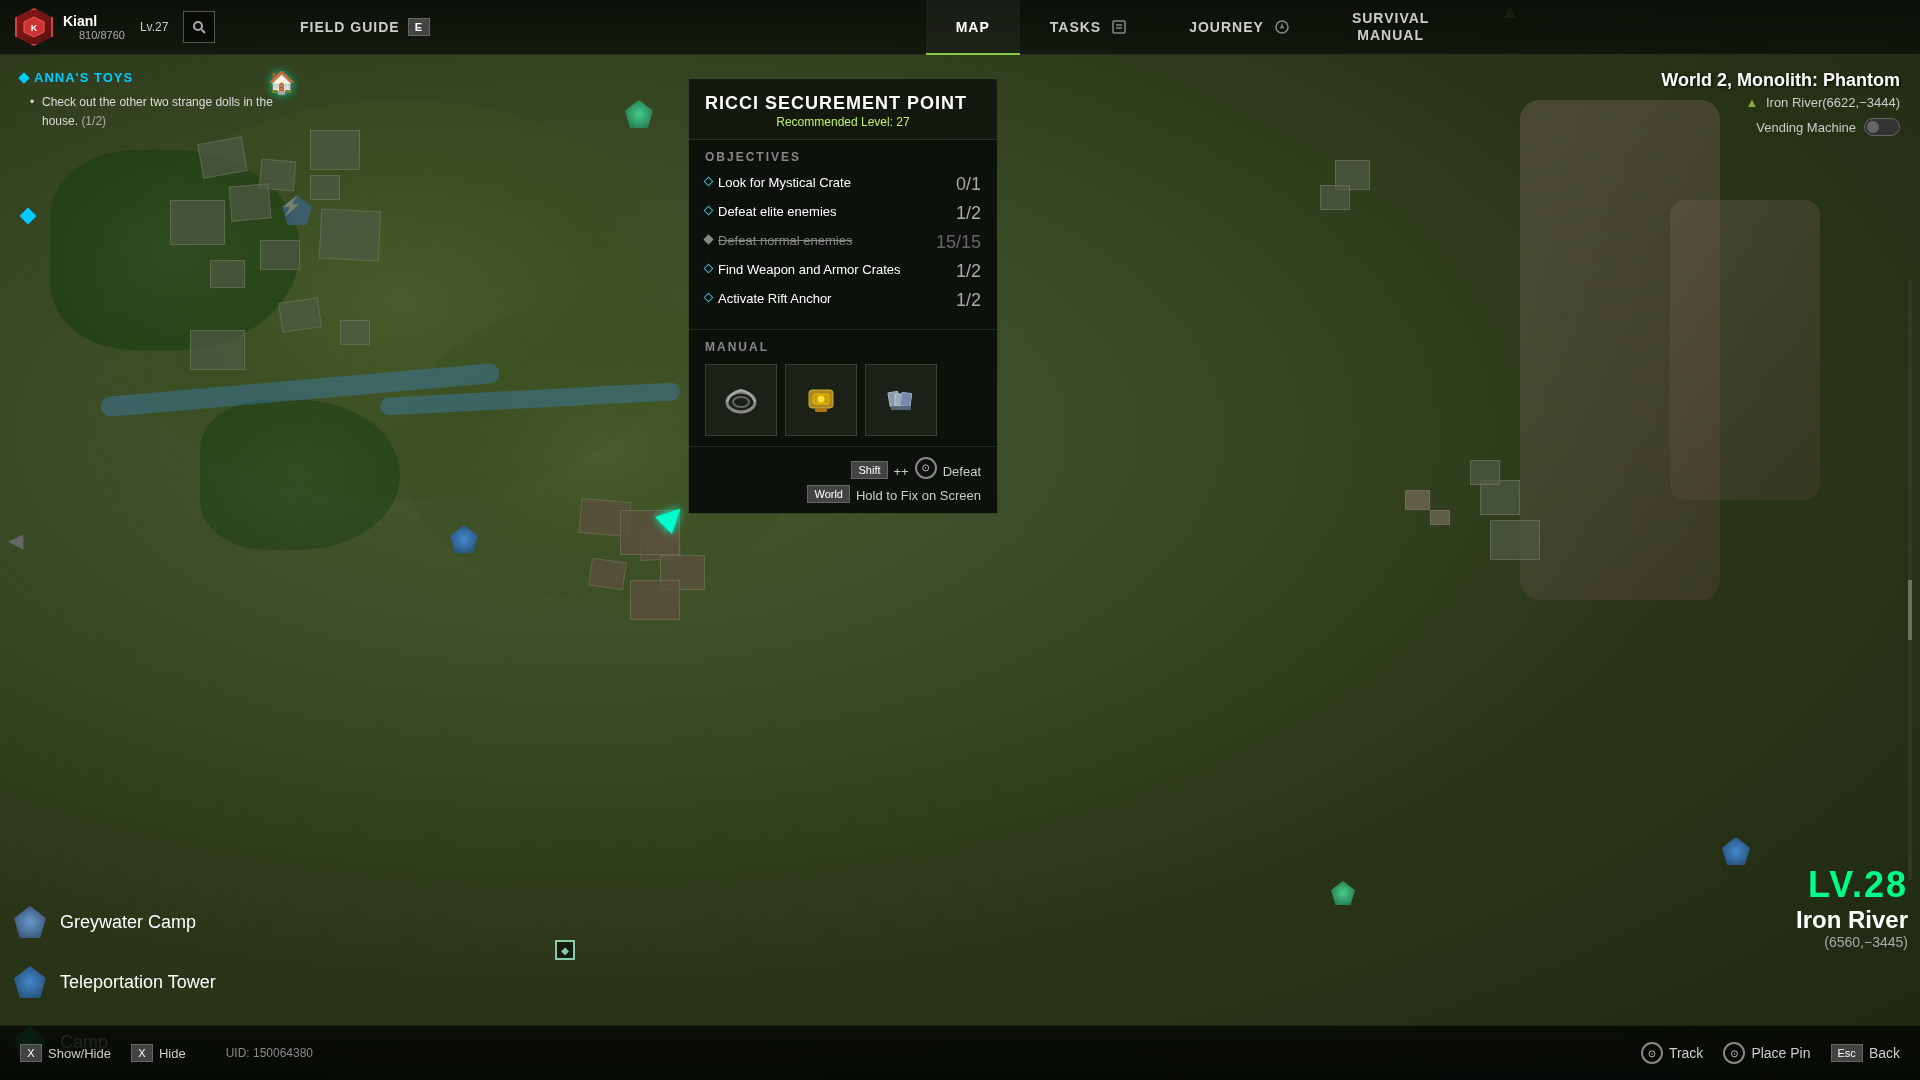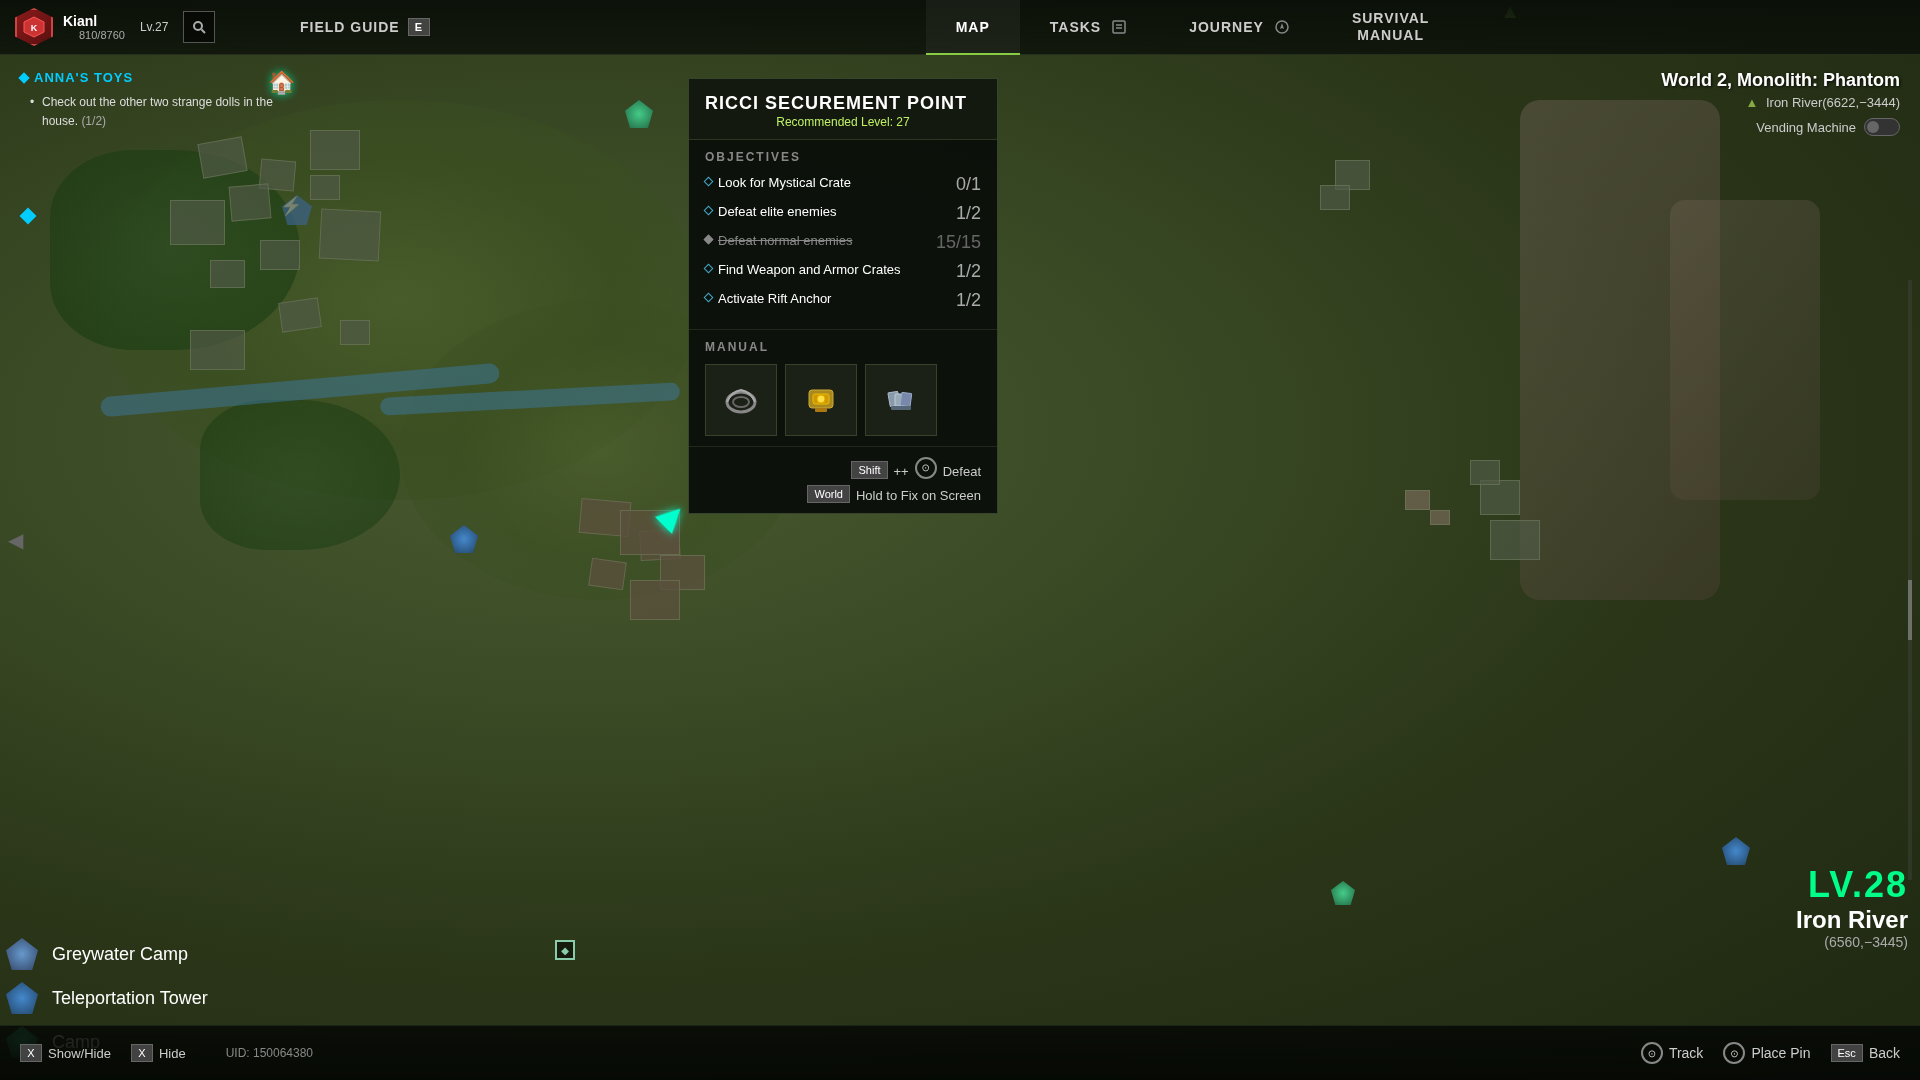--- a/index.html
+++ b/index.html
@@ -425,25 +425,25 @@
       justify-content: flex-end;
       gap: 6px;
       color: #cccccc;
       font-size: 13px;
     }
 
     
     #bottom-legend {
       position: absolute;
       bottom: 20px;
-      left: 4px;
+      left: 12px;
       z-index: 100;
       display: flex;
       flex-direction: column;
-      gap: 8px;
+      gap: 24px;
       margin-top: 8px;
     }
 
     .legend-item {
       display: flex;
       align-items: center;
       gap: 12px;
       color: #ffffff;
       font-size: 18px;
     }

